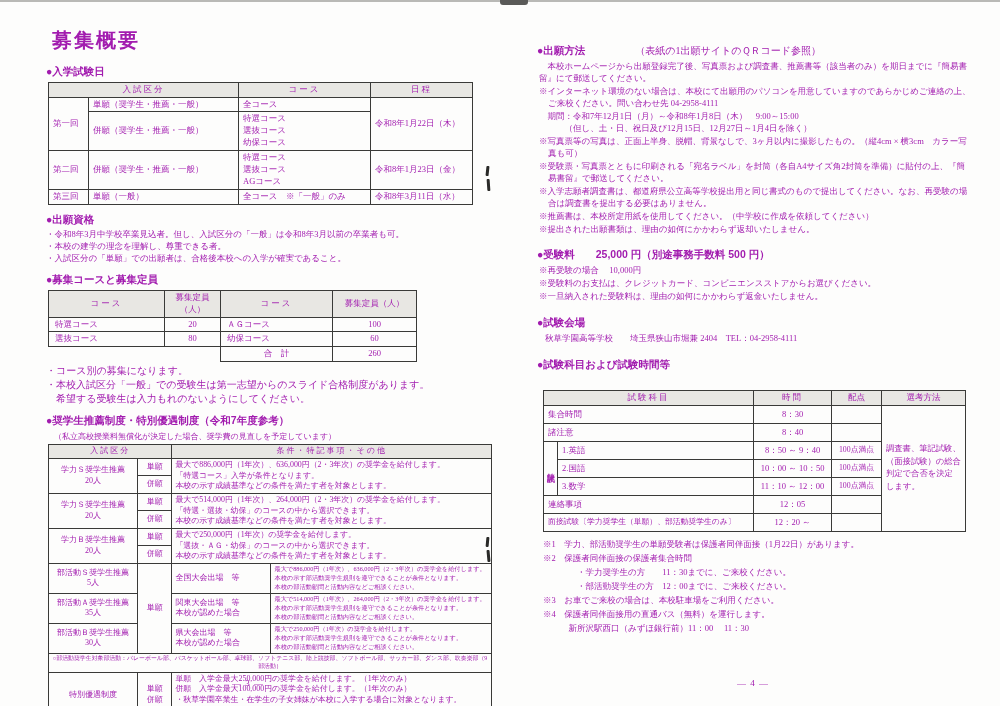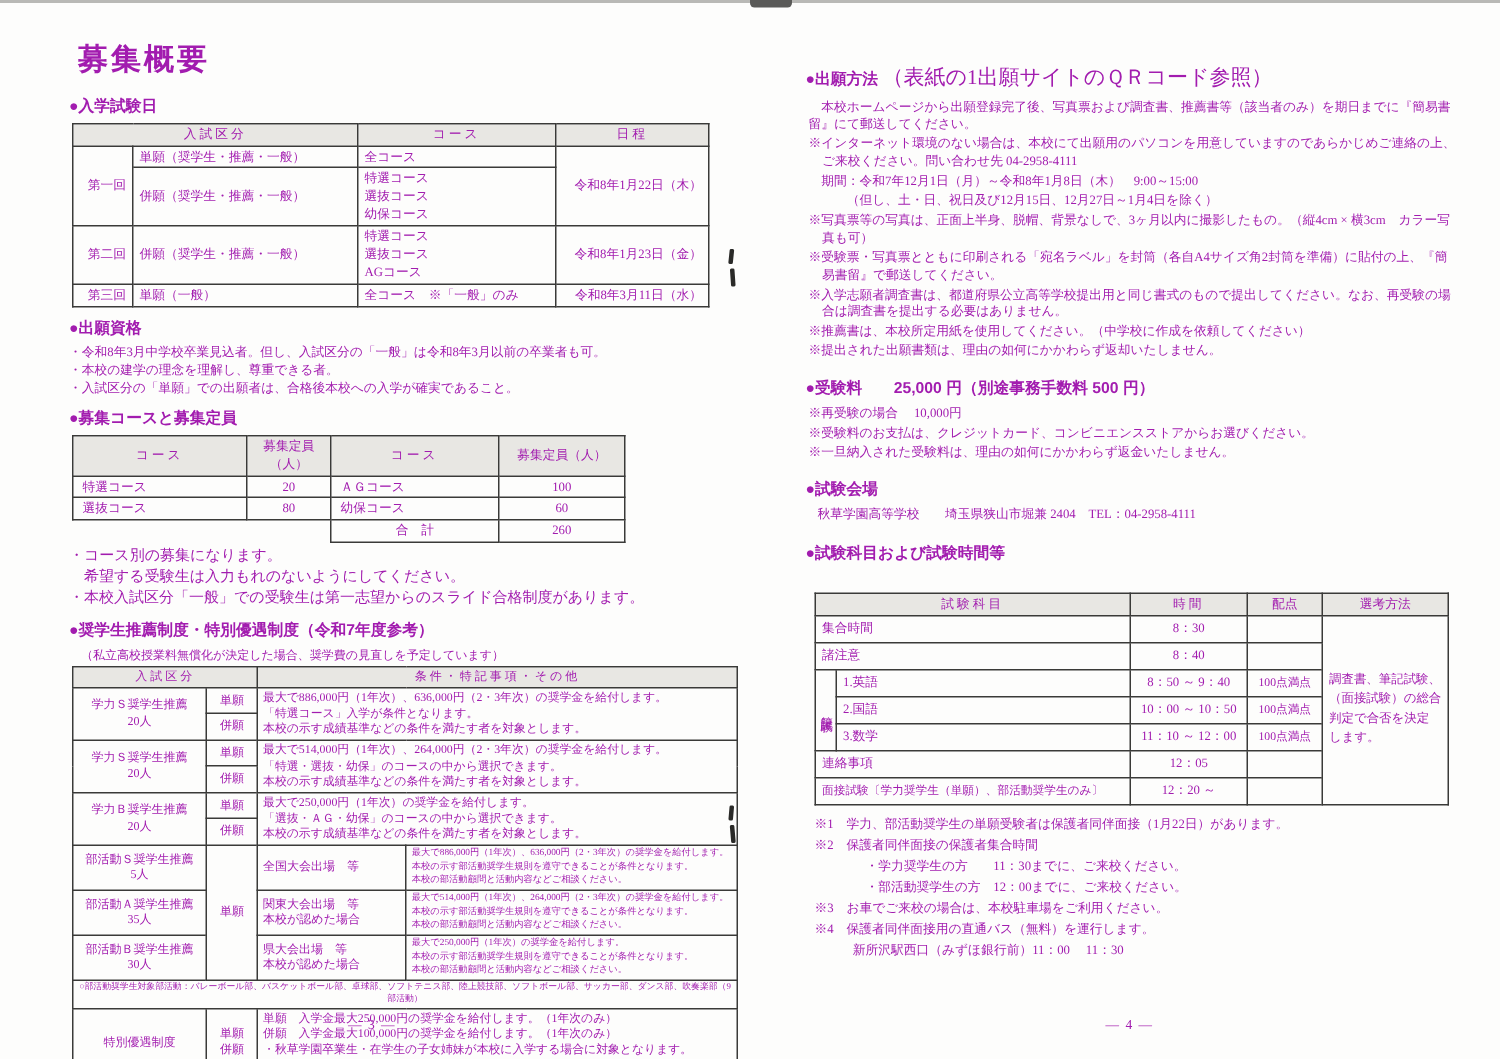--- a/index.html
+++ b/index.html
@@ -14,29 +14,29 @@
   .m4{left:487px;top:550px;height:12px;transform:rotate(-5deg);}
 
   .page{position:absolute;font-size:8.5px;line-height:1.4;}
   .page-left{left:46px;top:26px;width:450px;}
   .page-right{left:537px;top:36px;width:434px;}
 
   .doc-title{font-family:"Liberation Sans","DejaVu Sans",sans-serif;font-weight:bold;
              font-size:20px;letter-spacing:2px;margin:0 0 10px 6px;}
   .sec-head{font-family:"Liberation Sans","DejaVu Sans",sans-serif;font-weight:bold;
             font-size:10.5px;margin:7px 0 3px 0;}
-  .sec-head .head-note{font-weight:normal;font-size:14px;font-family:"Liberation Serif","DejaVu Serif",serif;}
+  .sec-head .head-note{font-weight:normal;font-size:10px;font-family:"Liberation Serif","DejaVu Serif",serif;margin-left:47px;}
   .sub-note{font-size:8px;margin:0 0 2px 8px;}
 
   table{border-collapse:collapse;table-layout:fixed;}
   th,td{border:1px solid #3a3a38;padding:1px 4px;vertical-align:middle;
         font-weight:normal;overflow:hidden;}
   th{background:#e8e7e3;text-align:center;letter-spacing:2px;}
   .pre{white-space:pre-line;}
-  .ctr{text-align:right;}
+  .ctr{text-align:left;}
   .noborder{border:none;background:transparent;}
 
   .t-examdates{width:424px;margin-left:2px;font-size:8.5px;}
   .t-courses{width:368px;margin-left:2px;font-size:8.5px;}
   .t-courses td{text-align:center;}
   .t-courses td.cname{text-align:left;padding-left:6px;}
   .bullets div{margin:0;}
   .notes{font-size:10px;margin-top:2px;}
 
   .t-schol{width:444px;margin-left:2px;font-size:8px;line-height:1.35;}
@@ -161,22 +161,22 @@
       </tr>
       <tr>
         <td colspan="2" class="noborder"></td>
         <td>合　計</td>
         <td>260</td>
       </tr>
     </tbody>
       </table>
     <div class="notes">
       <div>・コース別の募集になります。</div>
+      <div>・本校入試区分「一般」での受験生は第一志望からのスライド合格制度があります。</div>
       <div>　希望する受験生は入力もれのないようにしてください。</div>
-      <div>・本校入試区分「一般」での受験生は第一志望からのスライド合格制度があります。</div>
     </div>
 
     <div class="sec-head">●奨学生推薦制度・特別優遇制度（令和7年度参考）</div>
     <div class="sub-note">（私立高校授業料無償化が決定した場合、奨学費の見直しを予定しています）</div>
     <table class="t-schol">
       <colgroup>
           <col style="width:88px">
           <col style="width:34px">
           <col style="width:98px">
           <col style="width:218px">

